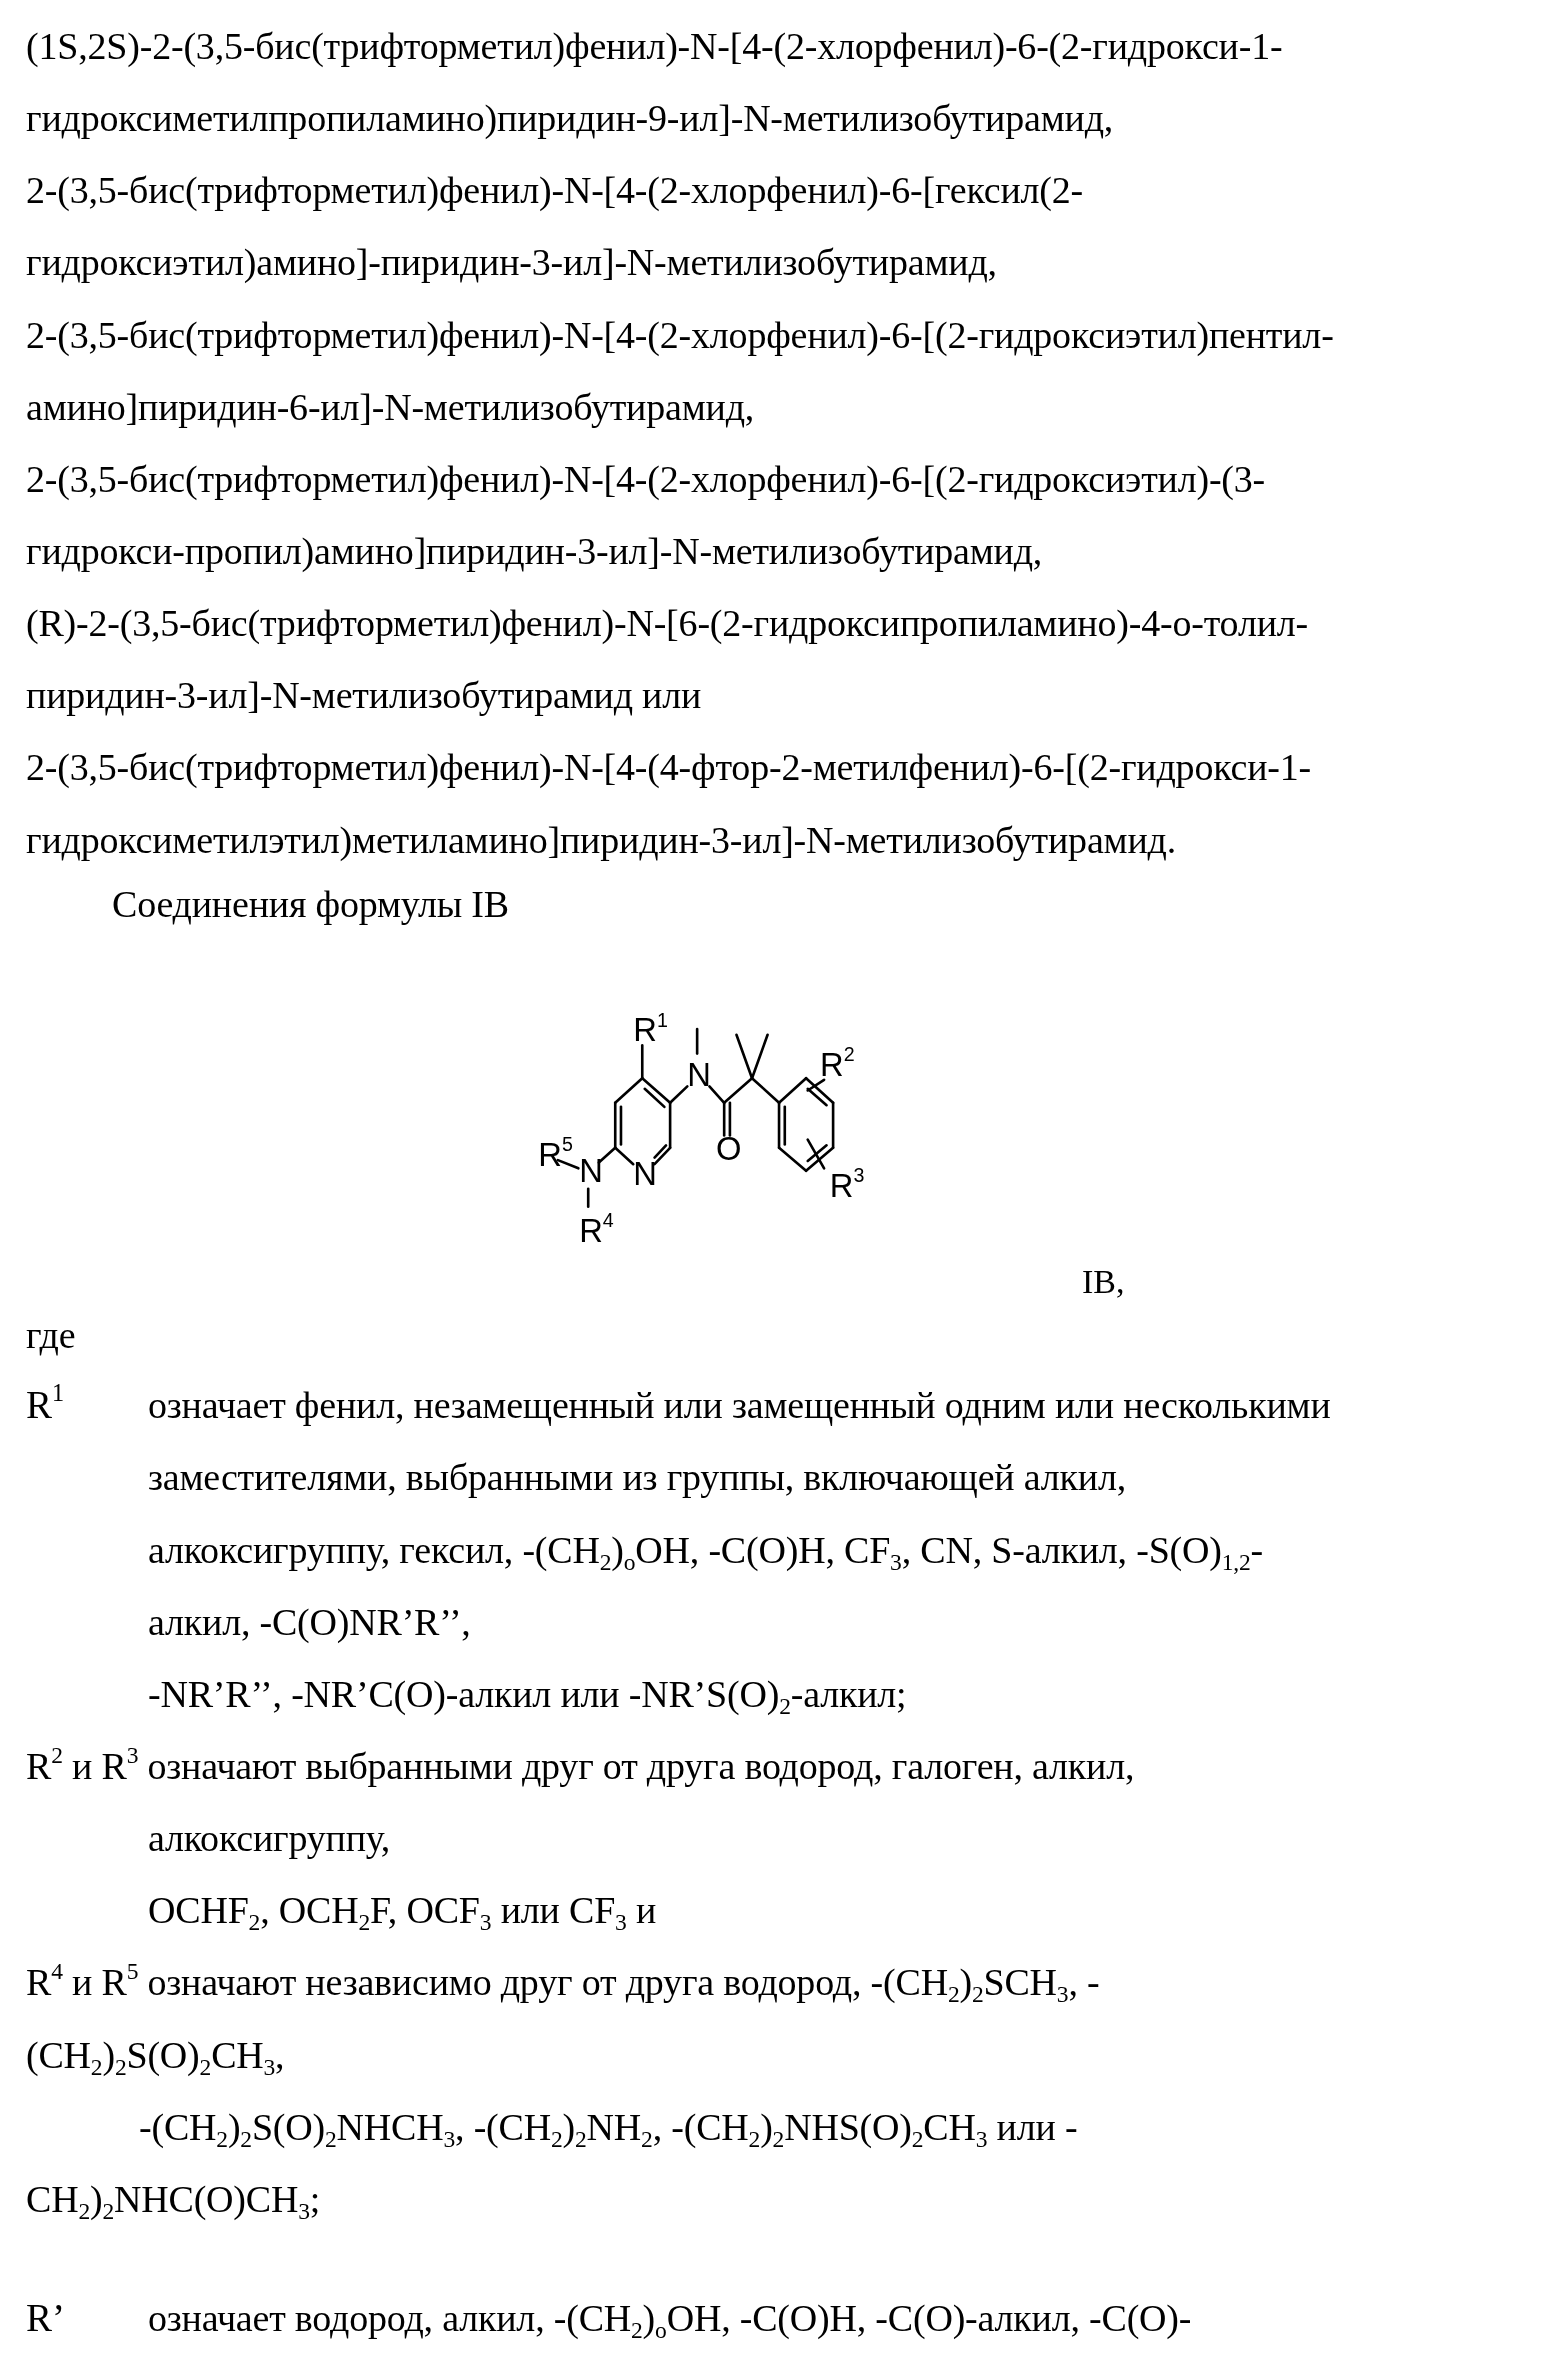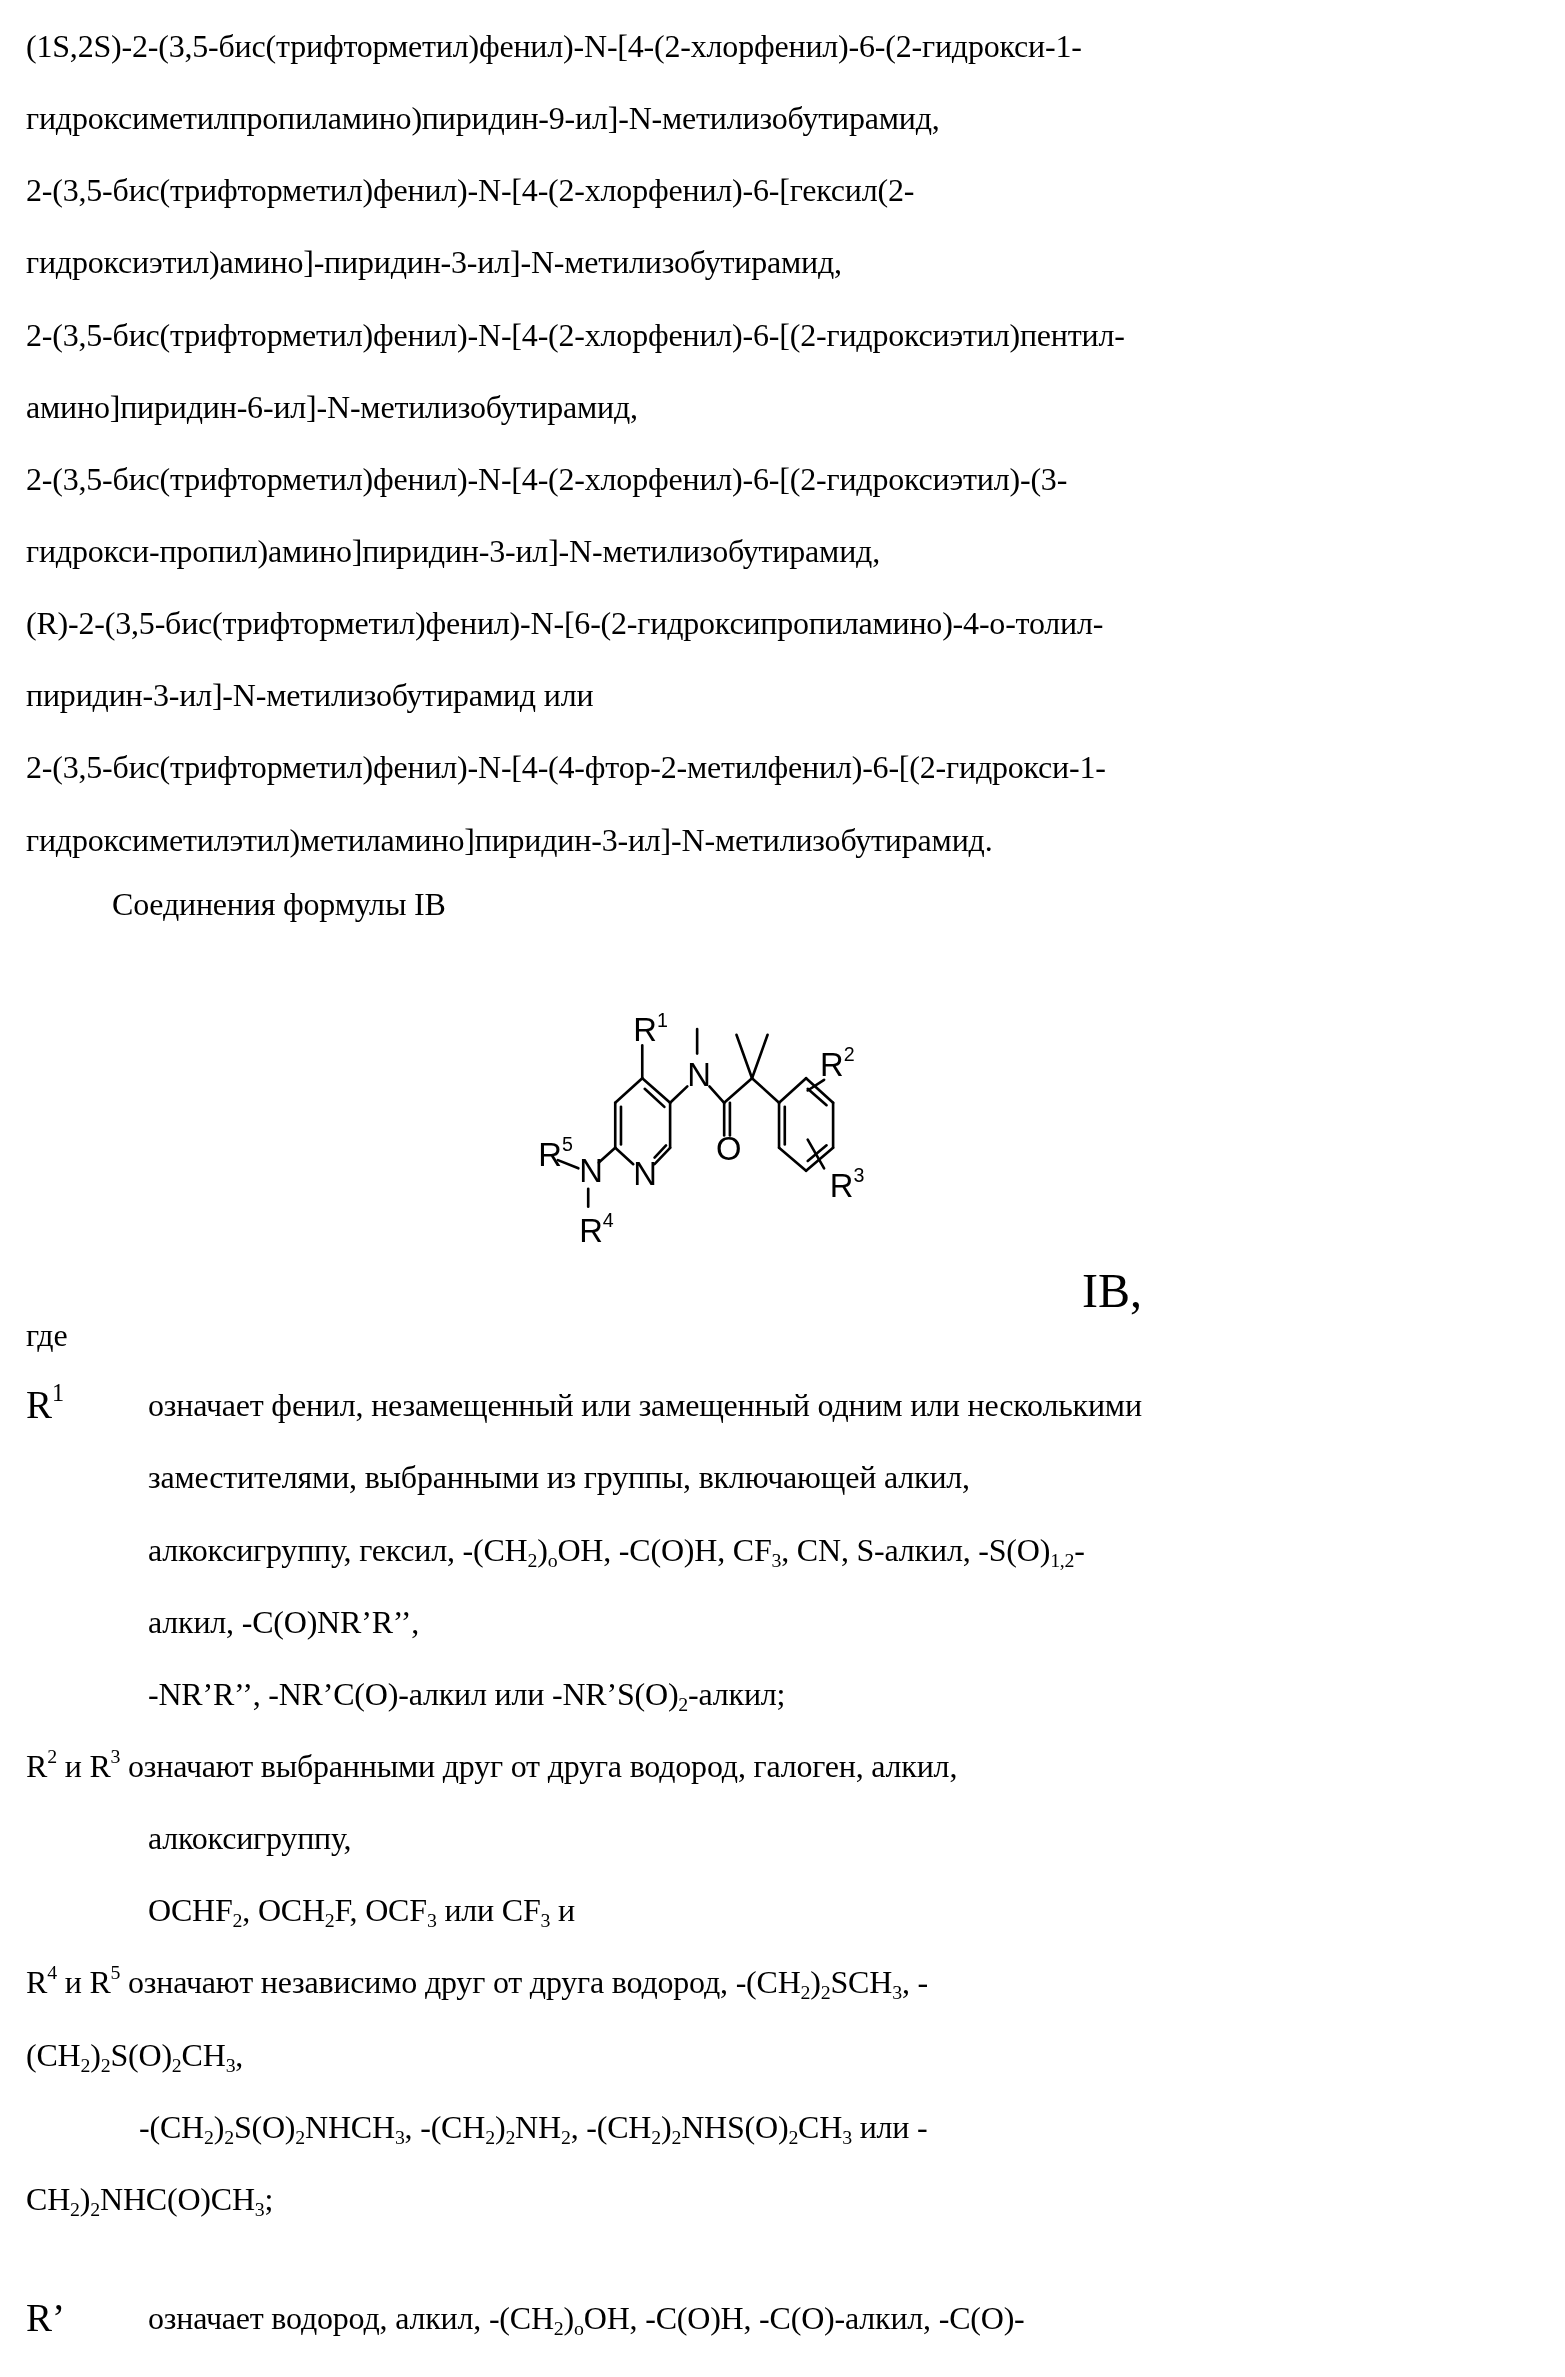--- a/index.html
+++ b/index.html
@@ -1,26 +1,26 @@
 <!DOCTYPE html>
 <html style="font-size:13px"><head>
 <meta charset="utf-8">
 <style>
   html, body { margin:0; padding:0; background:#ffffff; }
   body { width:1565px; height:2377px; position:relative; overflow:hidden;
          font-family:"Liberation Serif", "DejaVu Serif", serif; color:#000; }
-  .line { position:absolute; left:26px; font-size:32px; line-height:46px; white-space:nowrap; letter-spacing:-0.2px; }
+  .line { position:absolute; left:26px; font-size:38px; line-height:46px; white-space:nowrap; letter-spacing:-0.2px; }
   .ind1 { left:121px; }
   .ind2 { left:148px; }
   .lbl { position:absolute; left:26px; font-size:39px; line-height:46px; }
   sub { font-size:0.62em; vertical-align:-0.28em; line-height:0; }
   sup { font-size:0.62em; vertical-align:0.7em; line-height:0; }
   .structure { position:absolute; left:492px; top:984px; width:656px; height:344px; }
   .structure svg text { font-family:"Liberation Sans","DejaVu Sans",sans-serif; }
-  .formula-id { position:absolute; left:1082px; top:1263px; font-size:48px; }
+  .formula-id { position:absolute; left:1082px; top:1263px; font-size:34px; }
 </style>
 </head>
 <body>
 
 <div class="line" style="top:23px">(1S,2S)-2-(3,5-бис(трифторметил)фенил)-N-[4-(2-хлорфенил)-6-(2-гидрокси-1-</div>
 <div class="line" style="top:95px">гидроксиметилпропиламино)пиридин-9-ил]-N-метилизобутирамид,</div>
 <div class="line" style="top:167px">2-(3,5-бис(трифторметил)фенил)-N-[4-(2-хлорфенил)-6-[гексил(2-</div>
 <div class="line" style="top:239px">гидроксиэтил)амино]-пиридин-3-ил]-N-метилизобутирамид,</div>
 <div class="line" style="top:312px">2-(3,5-бис(трифторметил)фенил)-N-[4-(2-хлорфенил)-6-[(2-гидроксиэтил)пентил-</div>
 <div class="line" style="top:384px">амино]пиридин-6-ил]-N-метилизобутирамид,</div>

